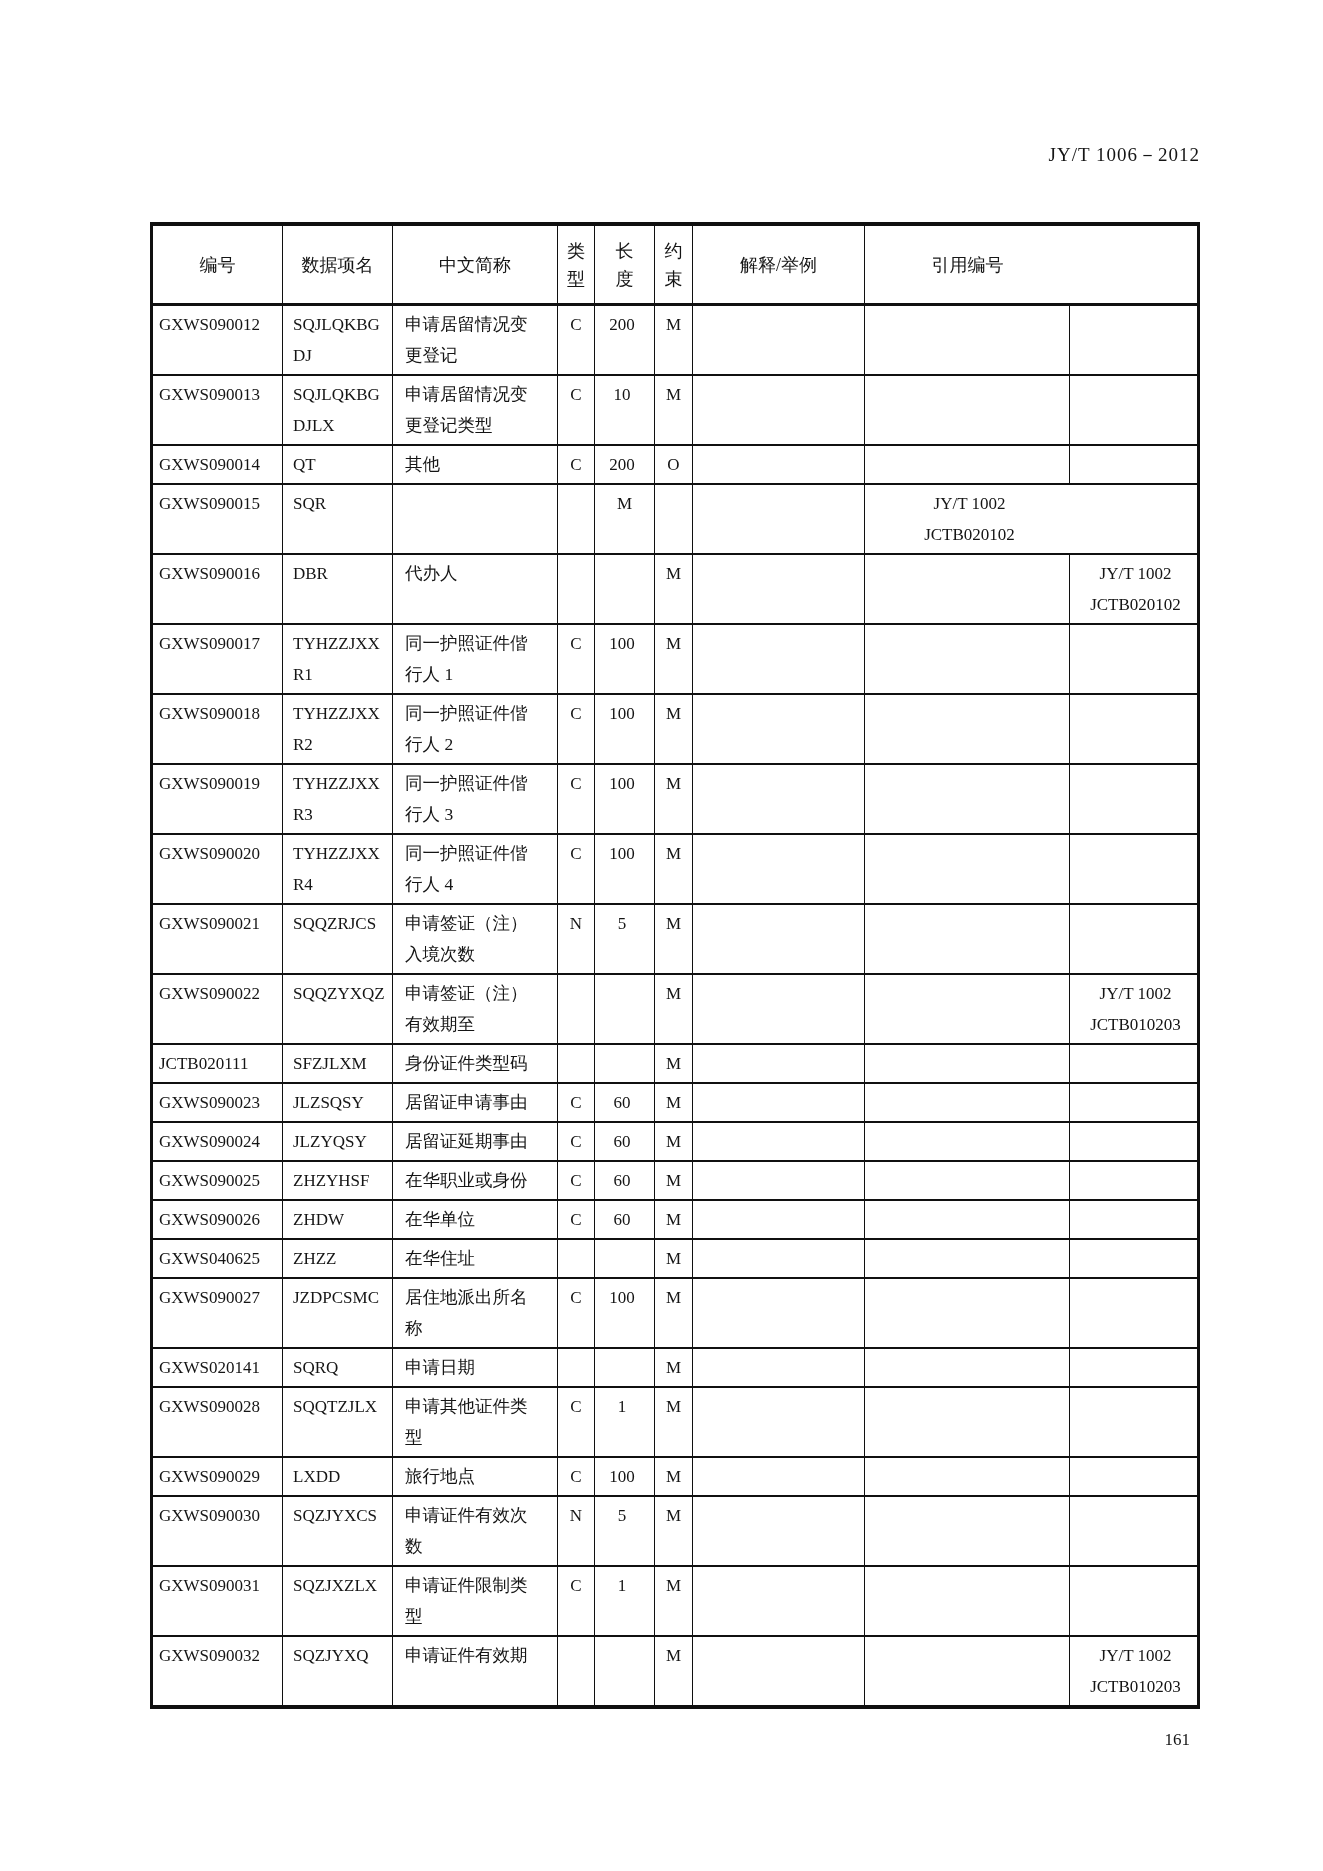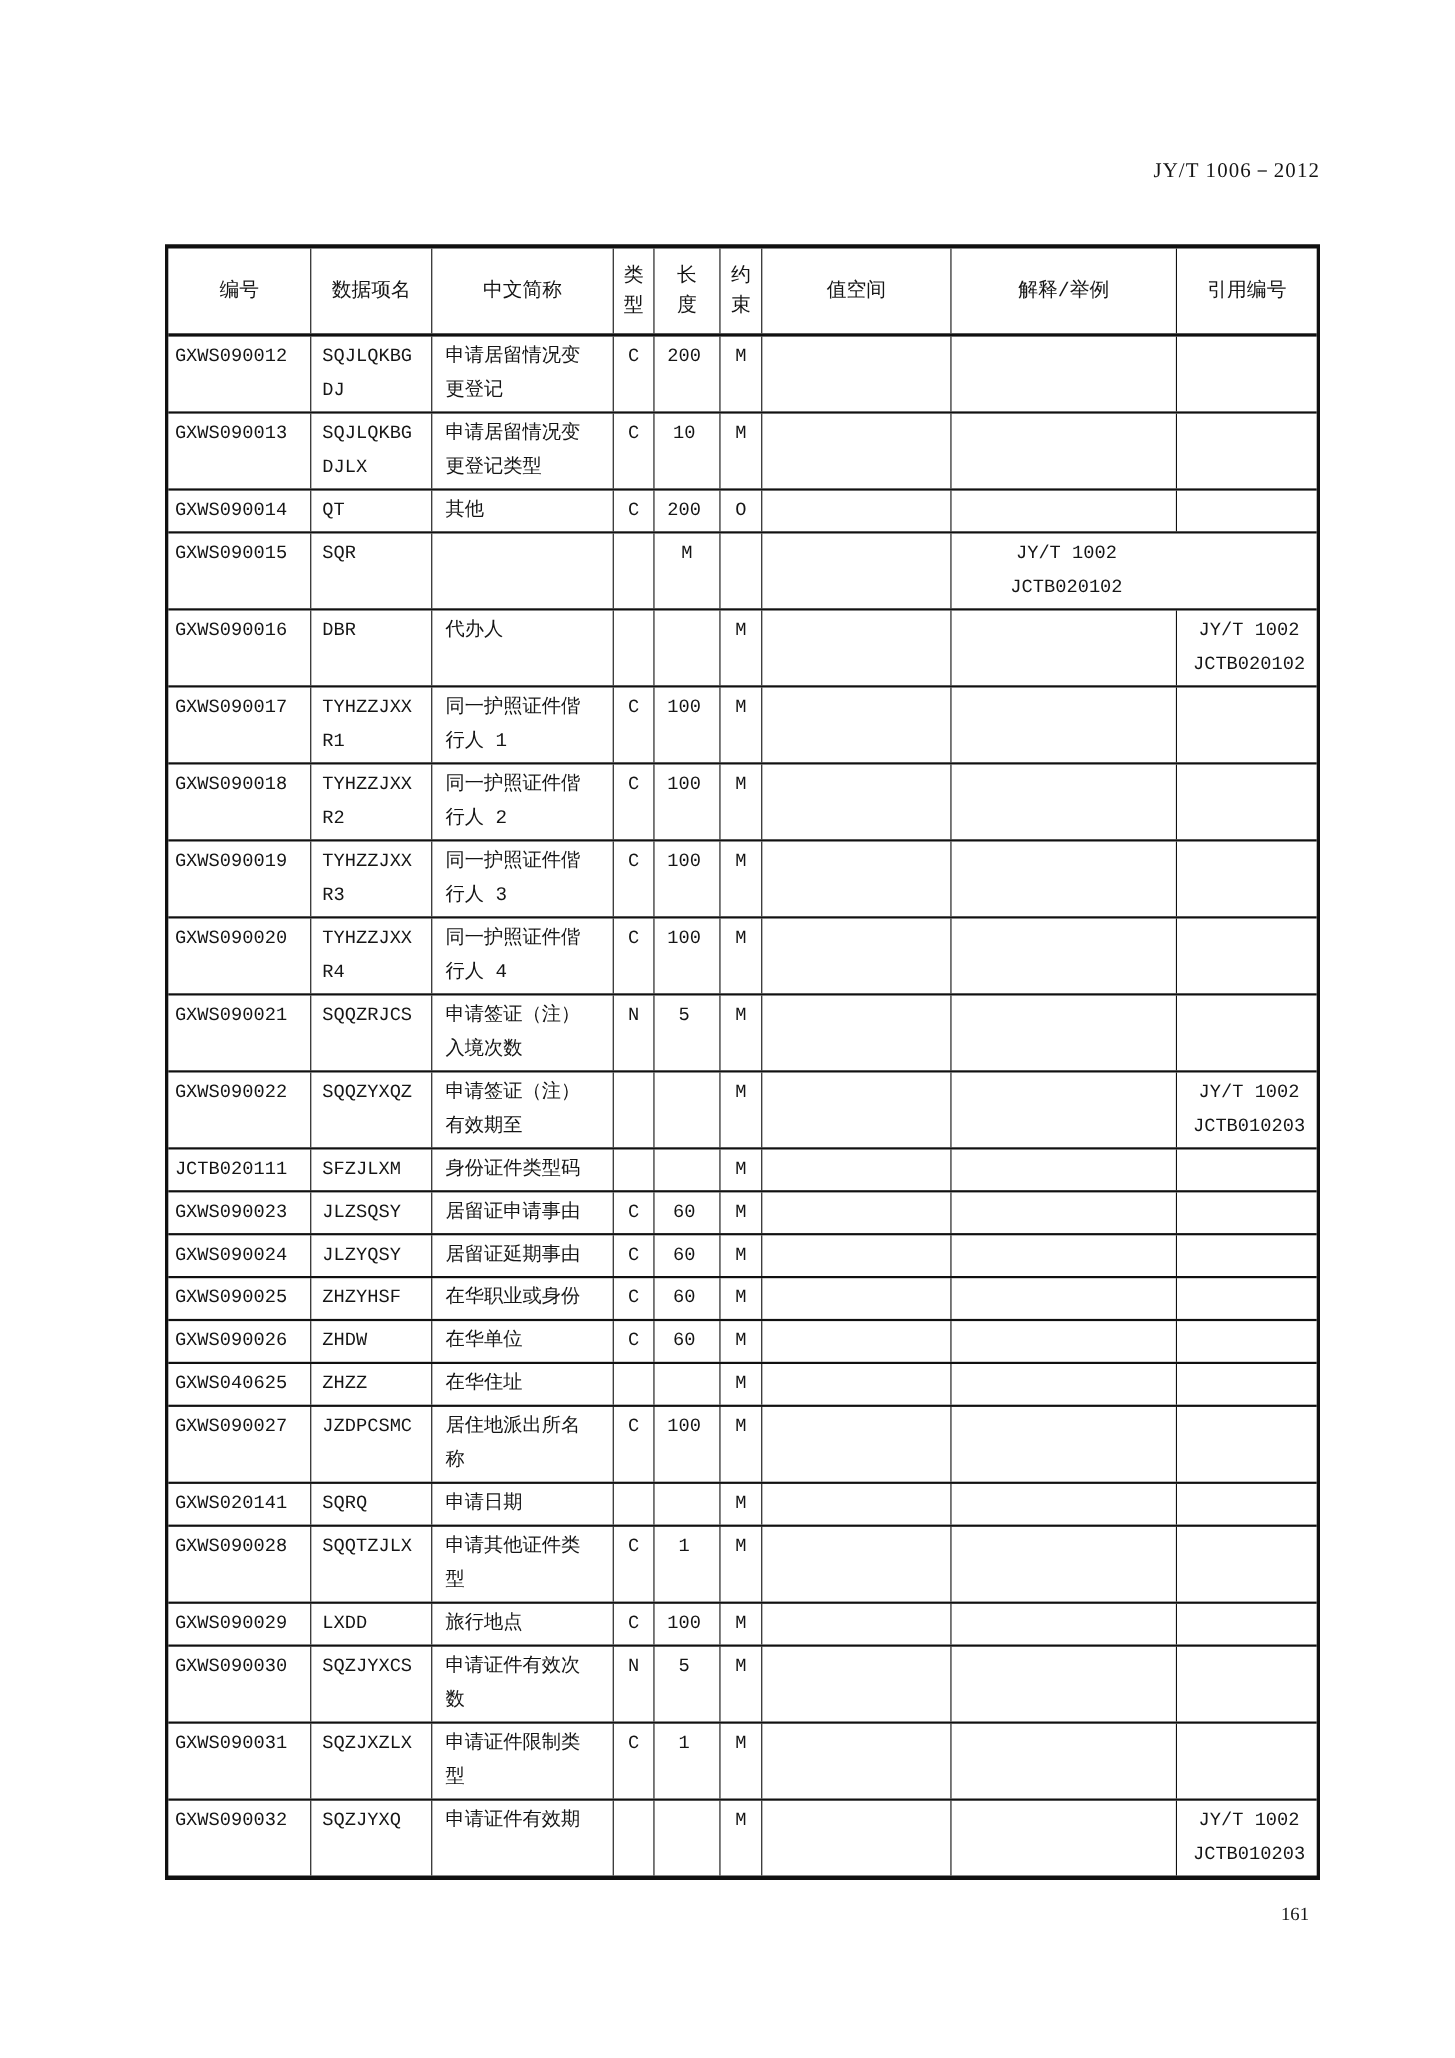--- a/index.html
+++ b/index.html
@@ -23,21 +23,20 @@
     position:absolute;left:150px;top:210px;
     width:1044px;
     border:3px solid #101010;
     border-top-width:4px;
     border-bottom-width:4px;
   }
   .trow{
     display:grid;
     grid-template-columns:130px 110px 165px 37px 60px 38px 172px 205px 127px;
     border-bottom:2px solid #101010;
-    font-family:Liberation Mono, monospace;
   }
   .trow:last-child{border-bottom:none;}
   .th,.td{
     border-right:1px solid #101010;
     box-sizing:border-box;
     overflow:hidden;
   }
   .th:last-child,.td:last-child{border-right:none;text-align:center;}
   .thead{border-bottom:3px solid #101010;}
   .thead .th{
@@ -73,21 +72,20 @@
     <div class="trow thead">
       <div class="th">编号</div>
       <div class="th">数据项名</div>
       <div class="th">中文简称</div>
       <div class="th">类
 型</div>
       <div class="th">长
 度</div>
       <div class="th">约
 束</div>
-      <div class="th">值空间</div>
       <div class="th">解释/举例</div>
       <div class="th">引用编号</div>
     </div>
     <div id="tbody">
         <div class="trow">
           <div class="td c0">GXWS090012</div>
           <div class="td c1">SQJLQKBG
 DJ</div>
           <div class="td c2">申请居留情况变
 更登记</div>

